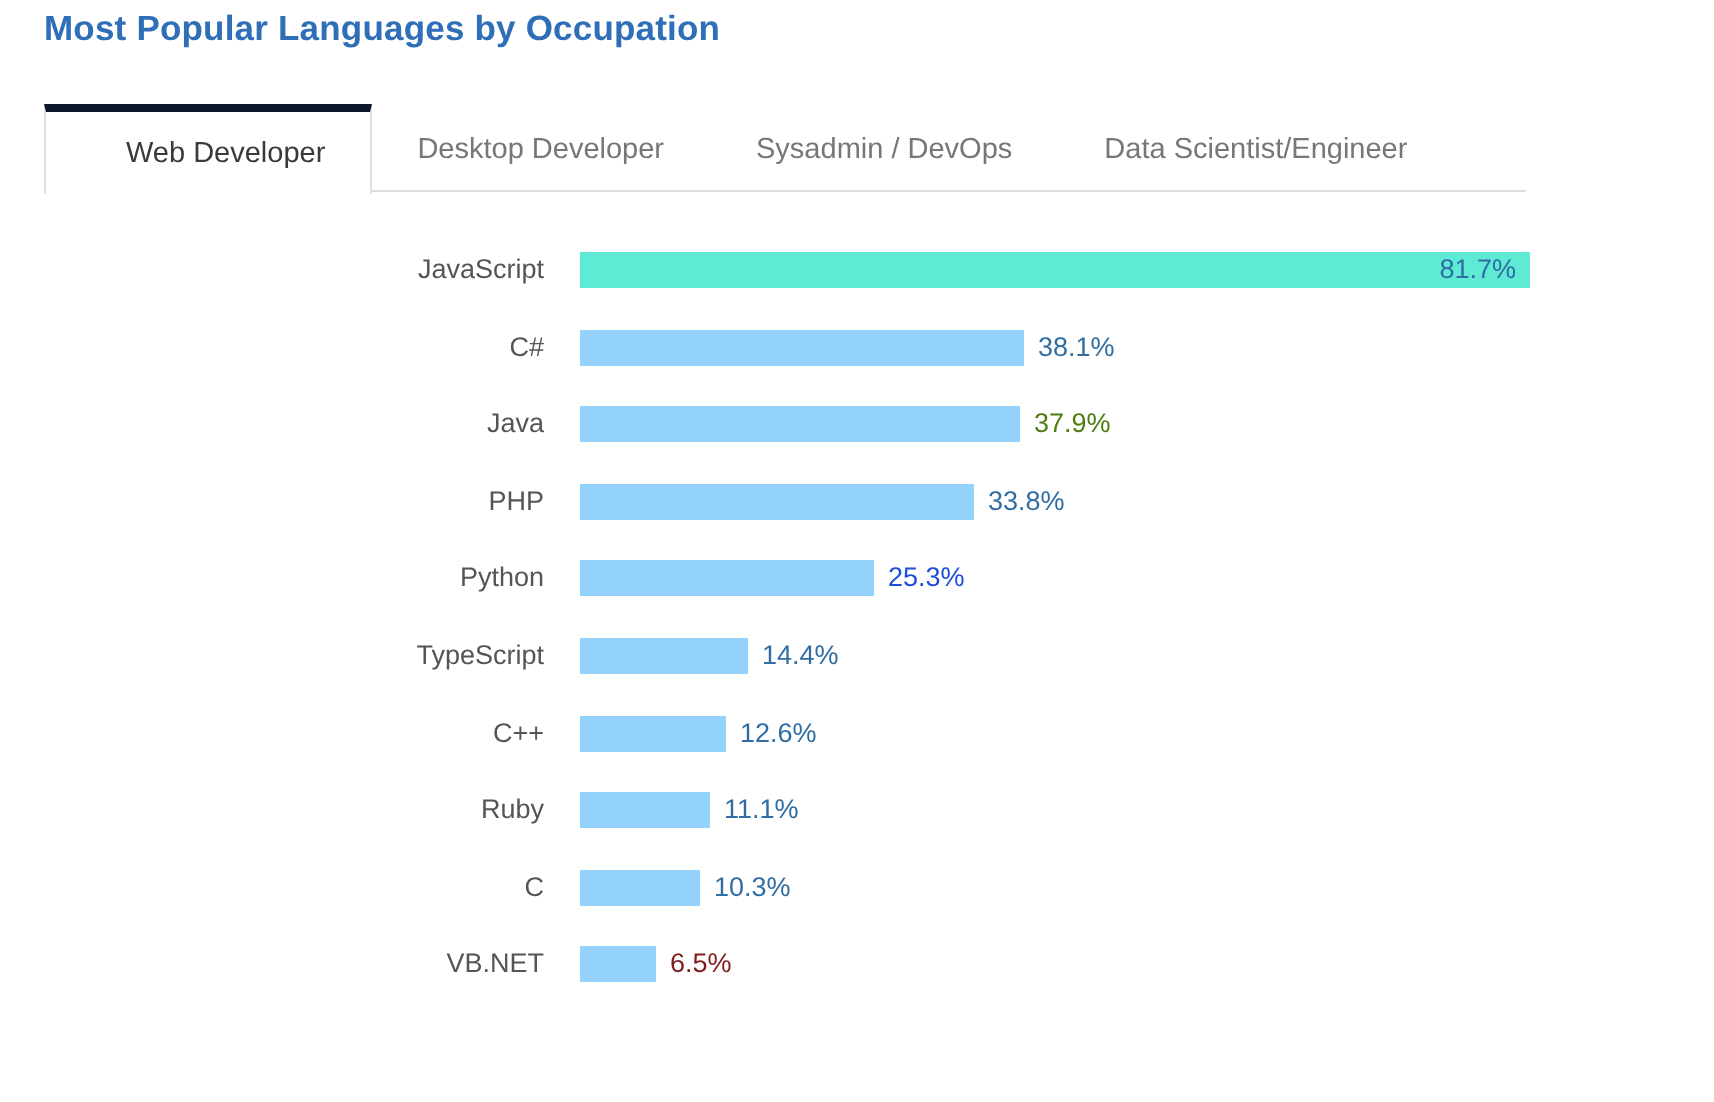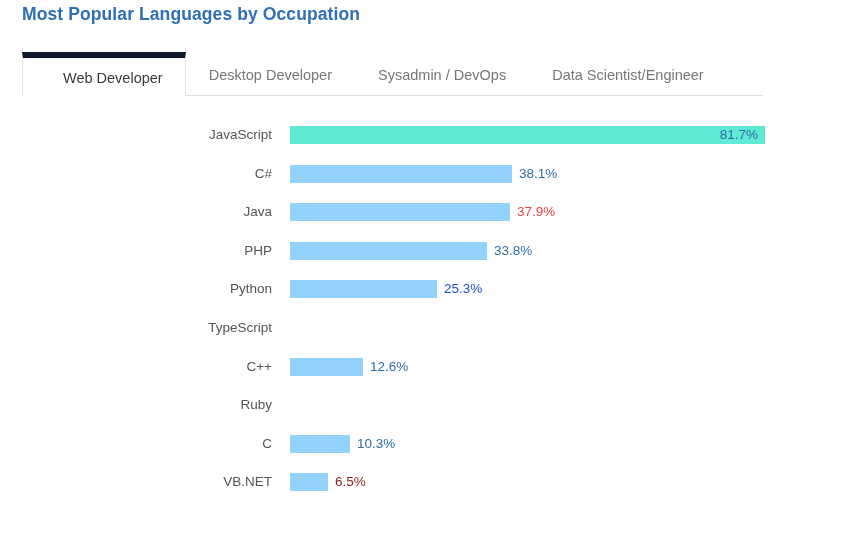--- a/index.html
+++ b/index.html
@@ -63,21 +63,21 @@
     white-space: nowrap;
     cursor: pointer;
     height: 44px;
     position: relative;
   }
   .tab.active {
     color: #3a3a3a;
     background: #ffffff;
     border-left: 1px solid #e2e2e2;
     border-right: 1px solid #e2e2e2;
-    border-top: 6px solid #0f172a;
+    border-top: 4px solid #0f172a;
     margin-bottom: -1px;
     height: 45px;
     padding-left: 40px;
   }
 
   
   .chart {
     position: absolute;
     left: 0;
     top: 126px;
@@ -161,49 +161,57 @@
         <div class="cat-label">C#</div>
         <div class="bar-wrap">
           <div class="bar" title="C# 38.1%" style="width: 222px; background: rgb(147, 211, 251);"></div>
           <div class="val-label outside" style="color: rgb(47, 109, 163);">38.1%</div>
         </div>
       </div>
       <div class="row">
         <div class="cat-label">Java</div>
         <div class="bar-wrap">
           <div class="bar" title="Java 37.9%" style="width: 220px; background: rgb(147, 211, 251);"></div>
-          <div class="val-label outside" style="color: #ef4444;">37.9%</div>
+          <div class="val-label outside" style="color: #4d7c0f;">37.9%</div>
         </div>
       </div>
       <div class="row">
         <div class="cat-label">PHP</div>
         <div class="bar-wrap">
           <div class="bar" title="PHP 33.8%" style="width: 197px; background: rgb(147, 211, 251);"></div>
           <div class="val-label outside" style="color: rgb(47, 109, 163);">33.8%</div>
         </div>
       </div>
       <div class="row">
         <div class="cat-label">Python</div>
         <div class="bar-wrap">
           <div class="bar" title="Python 25.3%" style="width: 147px; background: rgb(147, 211, 251);"></div>
           <div class="val-label outside" style="color: #1d4ed8;">25.3%</div>
         </div>
       </div>
       <div class="row">
         <div class="cat-label">TypeScript</div>
+        <div class="bar-wrap">
+          <div class="bar" title="TypeScript 14.4%" style="width: 84px; background: rgb(147, 211, 251);"></div>
+          <div class="val-label outside" style="color: rgb(47, 109, 163);">14.4%</div>
+        </div>
       </div>
       <div class="row">
         <div class="cat-label">C++</div>
         <div class="bar-wrap">
           <div class="bar" title="C++ 12.6%" style="width: 73px; background: rgb(147, 211, 251);"></div>
           <div class="val-label outside" style="color: rgb(47, 109, 163);">12.6%</div>
         </div>
       </div>
       <div class="row">
         <div class="cat-label">Ruby</div>
+        <div class="bar-wrap">
+          <div class="bar" title="Ruby 11.1%" style="width: 65px; background: rgb(147, 211, 251);"></div>
+          <div class="val-label outside" style="color: rgb(47, 109, 163);">11.1%</div>
+        </div>
       </div>
       <div class="row">
         <div class="cat-label">C</div>
         <div class="bar-wrap">
           <div class="bar" title="C 10.3%" style="width: 60px; background: rgb(147, 211, 251);"></div>
           <div class="val-label outside" style="color: rgb(47, 109, 163);">10.3%</div>
         </div>
       </div>
       <div class="row">
         <div class="cat-label">VB.NET</div>

